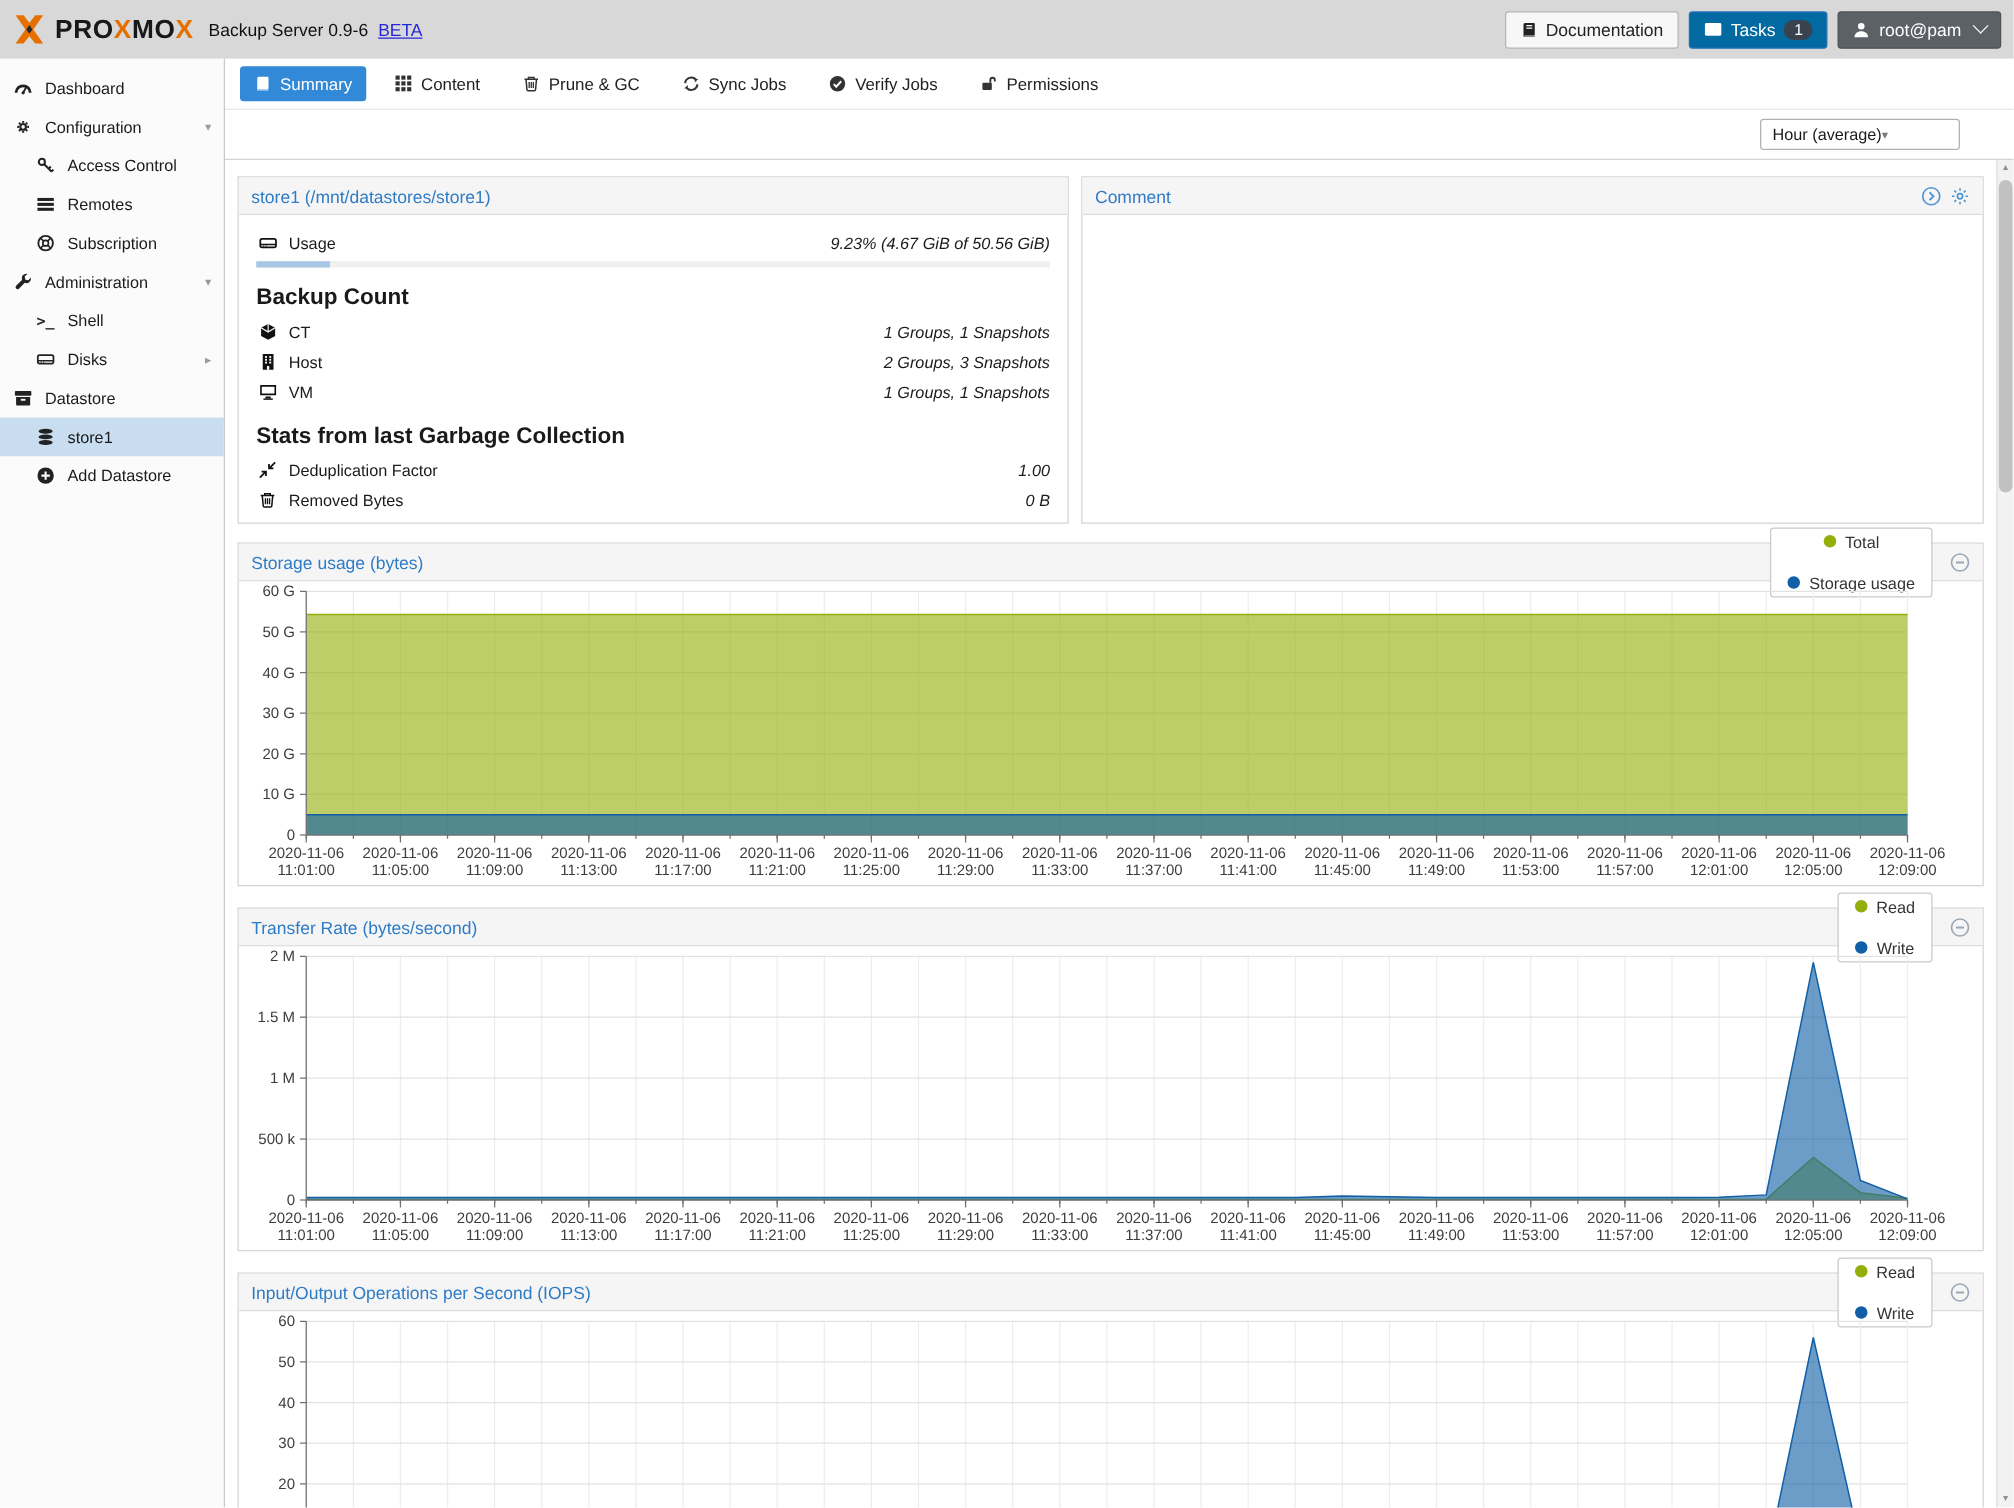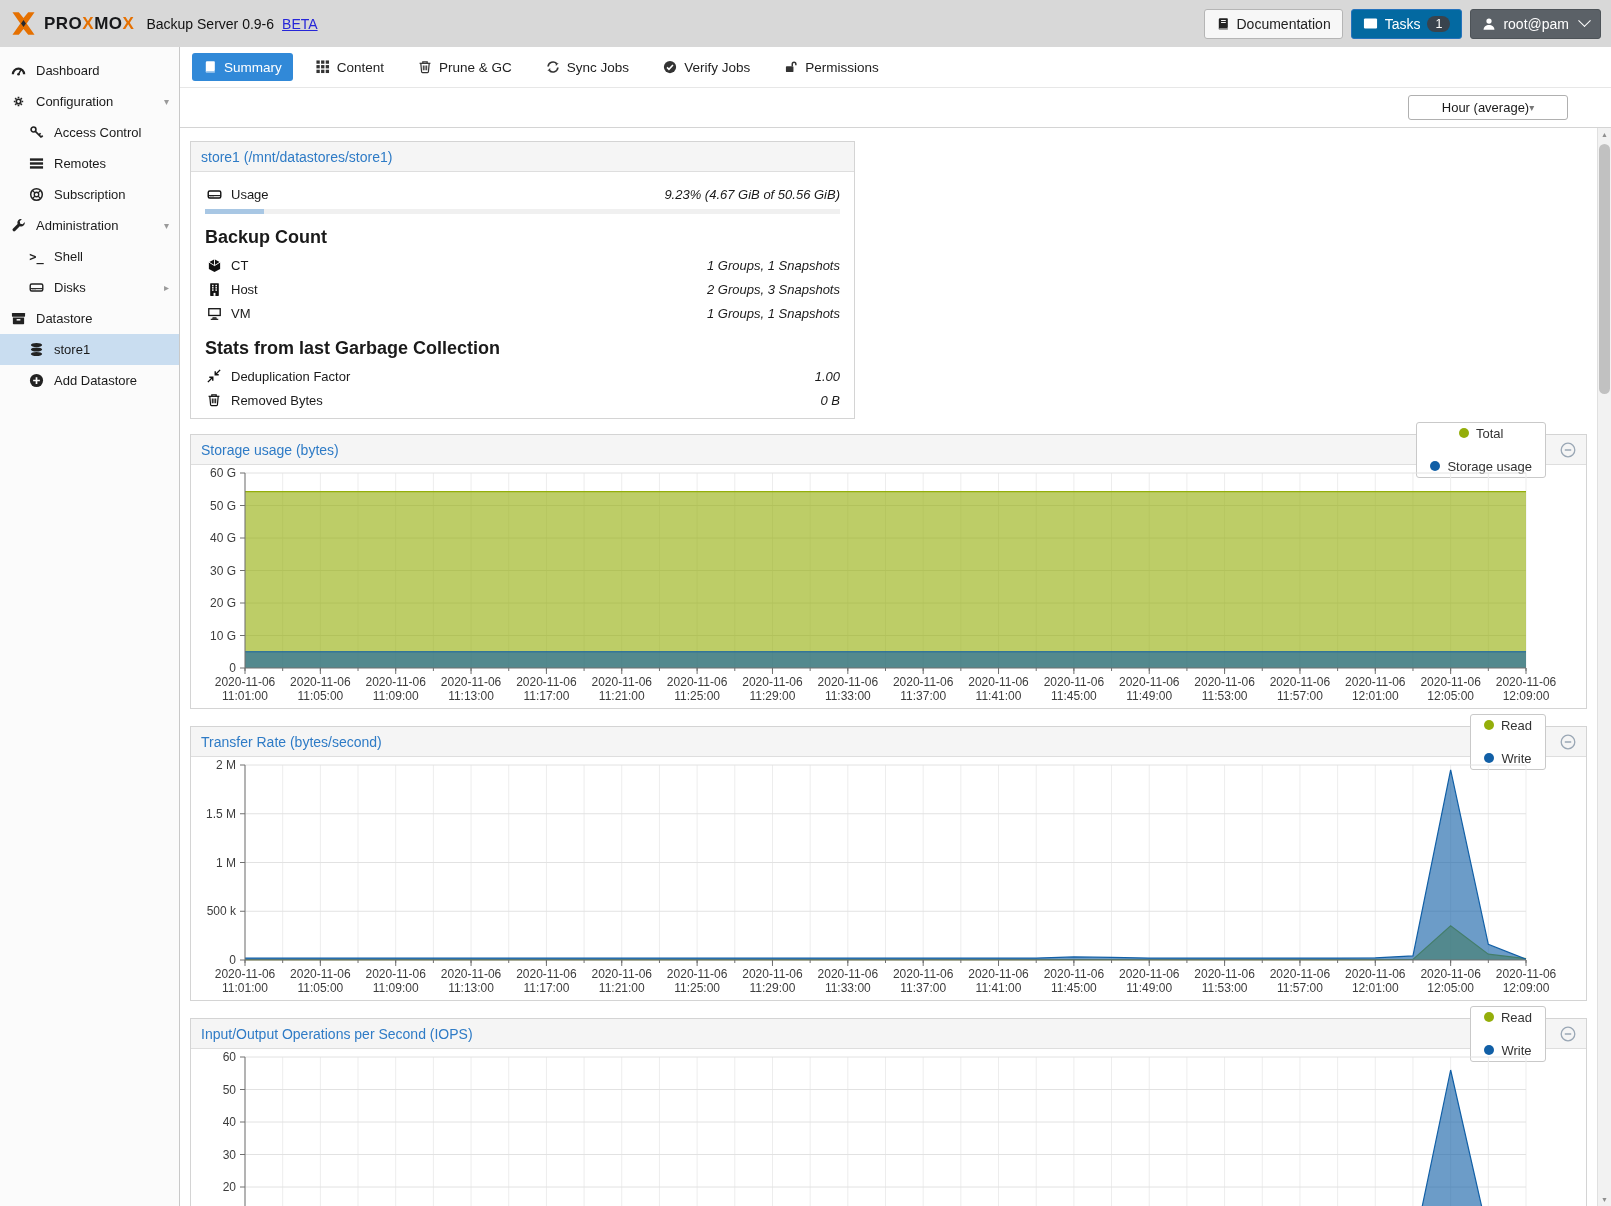--- a/index.html
+++ b/index.html
@@ -2,21 +2,21 @@
 <html><head>
 <meta charset="utf-8">
 <style>
   html,body{margin:0;padding:0;width:1611px;height:1206px;overflow:hidden;
     font-family:"Liberation Sans",sans-serif;background:#fff;color:#1a1a1a;}
   .app{display:flex;flex-direction:column;width:100%;height:100%;}
 
   
   header{flex:0 0 47px;background:#d8d8d8;display:flex;align-items:center;padding:0 10px;gap:8px;}
   .brand{display:flex;align-items:center;gap:7px;}
-  #brand-text{font-weight:800;font-size:17px;letter-spacing:.5px;color:#17181a;}
+  #brand-text{font-weight:800;font-size:21px;letter-spacing:.5px;color:#17181a;}
   #brand-text .orange{color:#e57000;}
   .product{font-size:14px;margin-left:4px;color:#111;}
   .beta{font-size:14px;color:#2626d8;text-decoration:underline;cursor:pointer;}
   .header-right{margin-left:auto;display:flex;gap:8px;align-items:center;}
   .btn{height:30px;display:inline-flex;align-items:center;gap:7px;padding:0 11px;border-radius:3px;
        font-size:14px;border:1px solid transparent;cursor:pointer;font-family:inherit;}
   .btn .ic{display:inline-flex;}
   .btn-light{background:#f7f7f7;border-color:#b5b5b5;color:#222;}
   .btn-primary{background:#0369a1;border-color:#2673bd;color:#fff;}
   .btn-dark{background:#5b6167;border-color:#4d5358;color:#fff;}
@@ -40,21 +40,21 @@
   #tabs{display:flex;gap:12px;padding-bottom:6px;}
   .tab{height:28px;display:inline-flex;align-items:center;gap:7px;padding:0 11px;border-radius:3px;
        font-size:13.5px;color:#222;background:transparent;border:none;cursor:pointer;font-family:inherit;}
   .tab .ic{display:inline-flex;color:#333;}
   .tab.active{background:#3189d8;color:#fff;}
   .tab.active .ic{color:#fff;}
 
   .toolbar{flex:0 0 39px;display:flex;align-items:center;justify-content:flex-end;
            padding-right:43px;border-bottom:1px solid #d4d4d4;}
   .select{width:160px;height:25px;box-sizing:border-box;border:1px solid #b0b0b0;border-radius:3px;background:#fff;
-          display:flex;align-items:center;justify-content:center;padding:0 9px;font-size:13px;cursor:pointer;}
+          display:flex;align-items:center;justify-content:flex-start;padding:0 9px;font-size:13px;cursor:pointer;}
   .caret{color:#777;font-size:10px;}
 
   .scrollwrap{flex:1;display:flex;min-height:0;}
   .content{flex:1;padding:13px 10px 0;min-width:0;}
   .vscroll{flex:0 0 13px;background:#f2f2f2;border-left:1px solid #e0e0e0;position:relative;}
   .vscroll .arrow{position:absolute;left:0;right:0;text-align:center;font-size:7px;color:#8f8f8f;cursor:pointer;}
   .vscroll .thumb{position:absolute;left:1px;right:1px;top:16px;height:250px;background:#c1c1c1;border-radius:6px;cursor:pointer;}
 
   
   .row1{display:flex;gap:10px;margin-bottom:15px;}
@@ -410,20 +410,40 @@
                           <path d="M6.1 6.4v5.4M8 6.4v5.4M9.9 6.4v5.4" stroke-width="1.2"></path>
                         </svg>
                       </span>
                       <span>Removed Bytes</span>
                       <span class="val">0 B</span>
                     </div>
                   </div>
               </div>
             </section>
 
+            <section class="panel" id="comment-panel">
+              <div class="panel-hd">
+                <span class="panel-title">Comment</span>
+                <span class="tools">
+                  <span class="t">
+                      <svg viewBox="0 0 16 16" width="16" height="16" fill="none" stroke="currentColor">
+                        <circle cx="8" cy="8" r="6.8" stroke-width="1.3"></circle>
+                        <path d="M6.6 4.9L9.8 8l-3.2 3.1" stroke-width="1.5"></path>
+                      </svg>
+                    </span>
+                  <span class="t">
+                      <svg viewBox="0 0 16 16" width="16" height="16" fill="none" stroke="currentColor">
+                        <circle cx="8" cy="8" r="2.1" stroke-width="1.3"></circle>
+                        <path stroke-width="1.3" d="M8 1.6v2M8 12.4v2M1.6 8h2M12.4 8h2M3.5 3.5l1.4 1.4M11.1 11.1l1.4 1.4M12.5 3.5l-1.4 1.4M4.9 11.1l-1.4 1.4"></path>
+                      </svg>
+                    </span>
+                </span>
+              </div>
+              <div class="panel-bd comment-bd"></div>
+            </section>
           </div>
 
           <section class="panel chartpanel">
             <div class="panel-hd">
               <span class="panel-title">Storage usage (bytes)</span>
               <span class="legend">
                 <span class="leg">
                     <i class="dot" style="background: rgb(148, 174, 10);"></i>
                     <span>Total</span>
                   </span>

